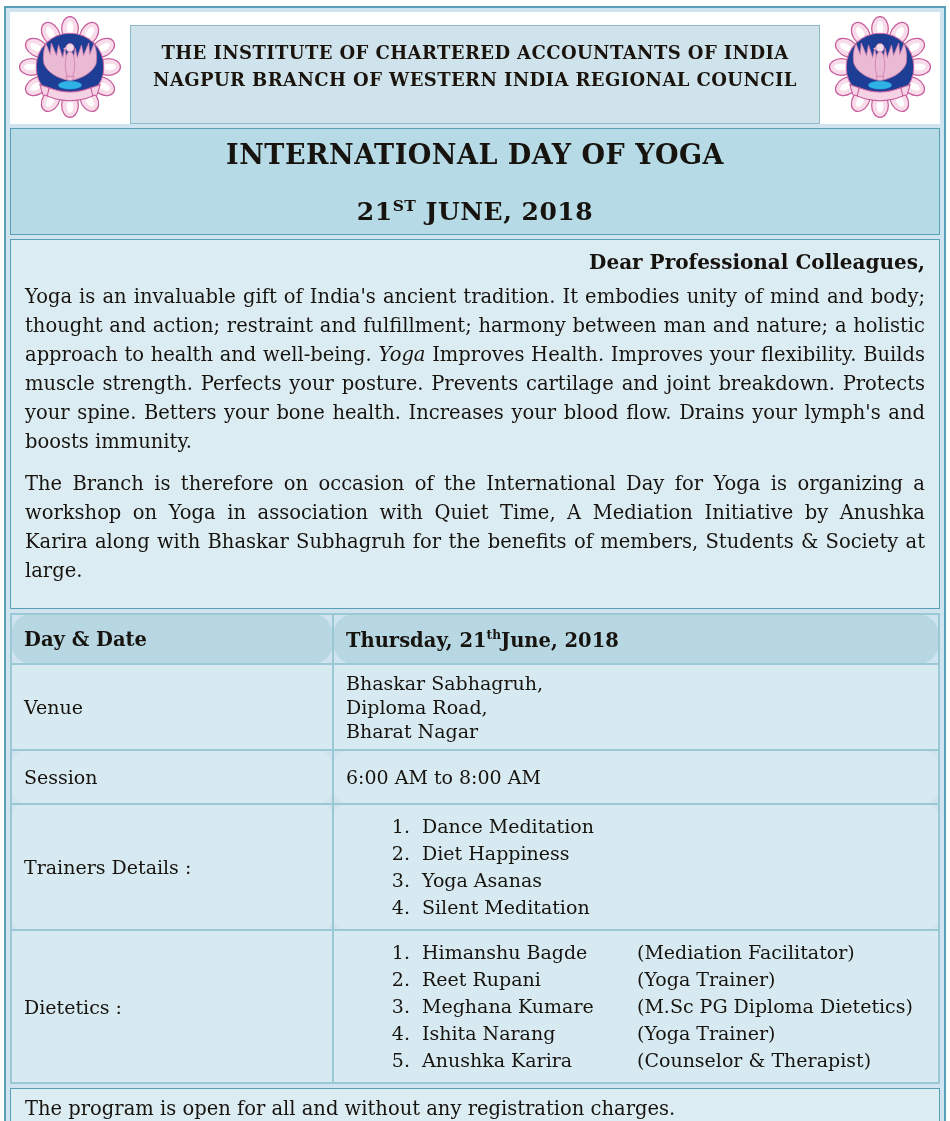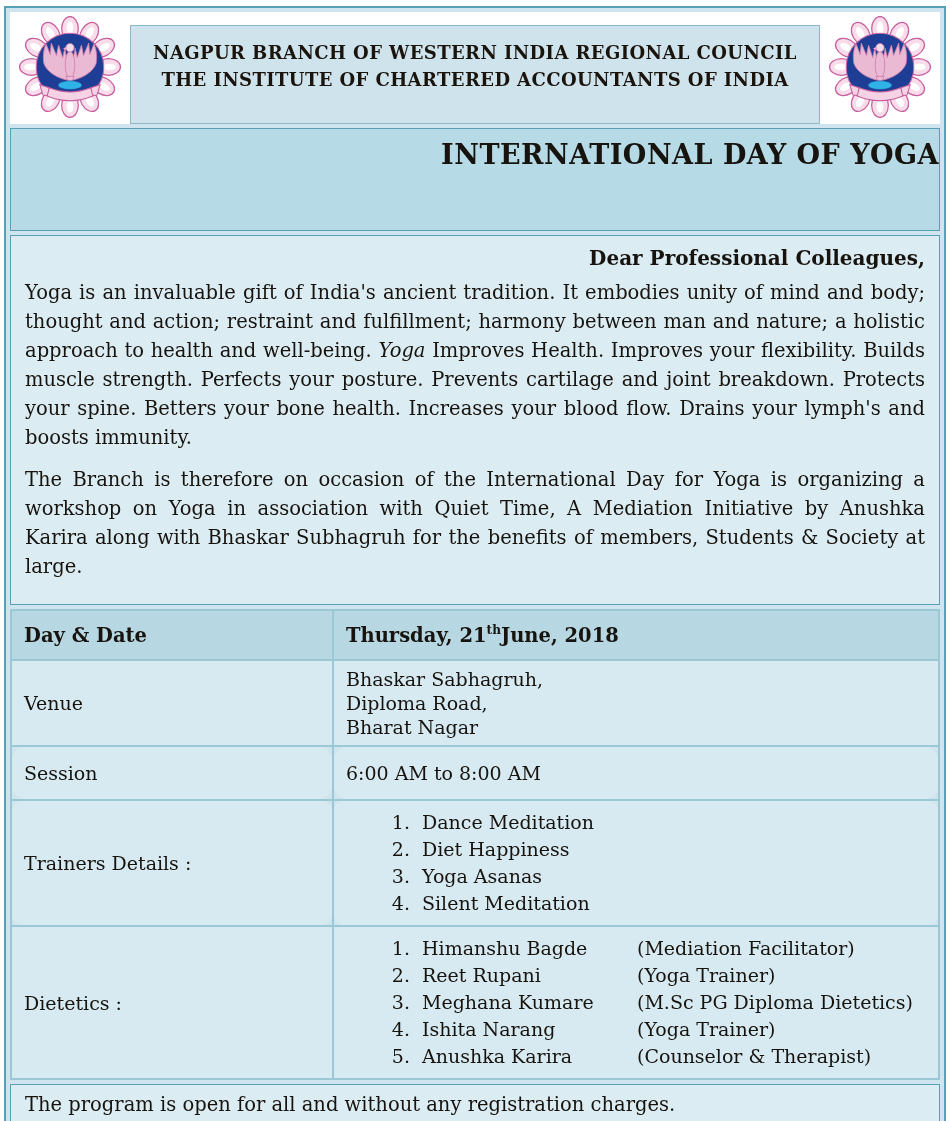--- a/index.html
+++ b/index.html
@@ -18,33 +18,33 @@
   .logo-box { width:120px; background:#ffffff; display:flex; align-items:center; justify-content:center; flex:0 0 120px; }
   .icai-svg { width:106px; height:104px; display:block; }
   .header-center {
     flex:1; margin-top:13px; background:#cfe3ed; border:1px solid #8cb8c8;
     text-align:center; padding-top:13px;
   }
   .header-line { font-weight:bold; font-size:18px; line-height:27px; letter-spacing:0.4px; color:#1b140d; }
   
   .sec { border:1.5px solid #57a0b6; margin-top:4px; background:#dcecf3; }
   
-  .title-box { background:#b7dbe6; text-align:right; min-height:103px; padding:10px 0 8px 0; }
+  .title-box { background:#b7dbe6; text-align:center; min-height:103px; padding:10px 0 8px 0; }
   .title-main { font-size:27px; font-weight:bold; letter-spacing:0.5px; }
   .title-date { font-size:25px; font-weight:bold; margin-top:26px; letter-spacing:0.5px; }
   sup.sm { font-size:62%; vertical-align:super; font-weight:bold; }
   
   .intro-box { padding:8px 14px 10px 14px; min-height:214px; }
   .salutation { font-weight:bold; font-size:20px; margin:2px 0 8px 0;text-align:right; }
   .para { font-size:19.5px; line-height:29px; text-align:justify; margin:0 0 13px 0; }
   .para i { font-style:italic; }
   
   table.info { width:100%; border-collapse:collapse; margin-top:4px; }
   table.info td { border:2px solid #9ac8d5; vertical-align:middle; padding:6px 12px; font-size:19px; background:#d7eaf1; }
-  table.info tr.hdr td { background:#b7d8e3; font-weight:bold; font-size:19.5px; height:50px; }
+  table.info tr.hdr td { background:#b7d8e3; font-weight:bold; font-size:19.5px; height:50px;border-radius:21px; }
   td.lbl { width:322px; }
   .venue-line { line-height:24px; }
   ol.plain { margin:2px 0; padding-left:70px; }
   ol.plain li { line-height:27px; padding-left:6px; }
   .t-name { display:inline-block; width:215px; }
   .row-venue td { height:70px;margin-left:33px; }
   .row-session td { height:54px;border-radius:17px; }
   .row-details td { height:98px;border-radius:14px; }
   .row-trainers td { height:122px; }
   
@@ -100,32 +100,33 @@
             <ellipse cx="50" cy="66.5" rx="11.5" ry="4.2" fill="#2fb3e7" stroke="#1d3e94" stroke-width="0.5"></ellipse>
             <g fill="#f6d3e4" stroke="#c75f9e" stroke-width="1">
               <path d="M30 69 L21 66 L24 76 L29 76.5 Z"></path>
               <path d="M70 69 L79 66 L76 76 L71 76.5 Z"></path>
               <path d="M30 69 Q50 77 70 69 L72 77 Q50 86 28 77 Z"></path>
             </g>
           </g>
         </svg>
       </div>
       <div class="header-center">
+        <div class="header-line">THE INSTITUTE OF CHARTERED ACCOUNTANTS OF INDIA</div>
         <div class="header-line">NAGPUR BRANCH OF WESTERN INDIA REGIONAL COUNCIL</div>
-        <div class="header-line">THE INSTITUTE OF CHARTERED ACCOUNTANTS OF INDIA</div>
       </div>
       <div class="logo-box">
         <svg class="icai-svg" viewBox="0 0 100 100">
           <use href="#icai-logo-g"></use>
         </svg>
       </div>
     </div>
 
     <div class="sec title-box">
       <div class="title-main">INTERNATIONAL DAY OF YOGA</div>
+      <div class="title-date"><span>21</span><sup class="sm">ST</sup><span> JUNE, 2018</span></div>
     </div>
 
     <div class="sec intro-box">
       <div class="salutation">Dear Professional Colleagues,</div>
       <p class="para"><span>Yoga is an invaluable gift of India's ancient tradition. It embodies unity of mind and body; thought and action; restraint and fulfillment; harmony between man and nature; a holistic approach to health and well-being. </span><i>Yoga</i><span> Improves Health. Improves your flexibility. Builds muscle strength. Perfects your posture. Prevents cartilage and joint breakdown. Protects your spine. Betters your bone health. Increases your blood flow. Drains your lymph's and boosts immunity.</span></p>
       <p class="para">The Branch is therefore on occasion of the International Day for Yoga is organizing a workshop on Yoga in association with Quiet Time, A Mediation Initiative by Anushka Karira along with Bhaskar Subhagruh for the benefits of members, Students &amp; Society at large.</p>
     </div>
 
     <table class="info">
       <tbody>

